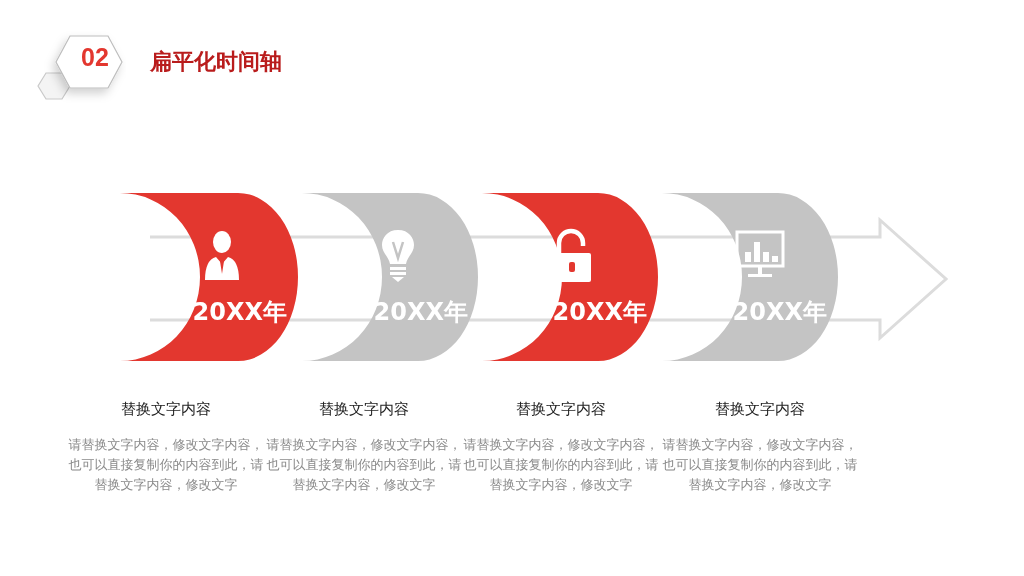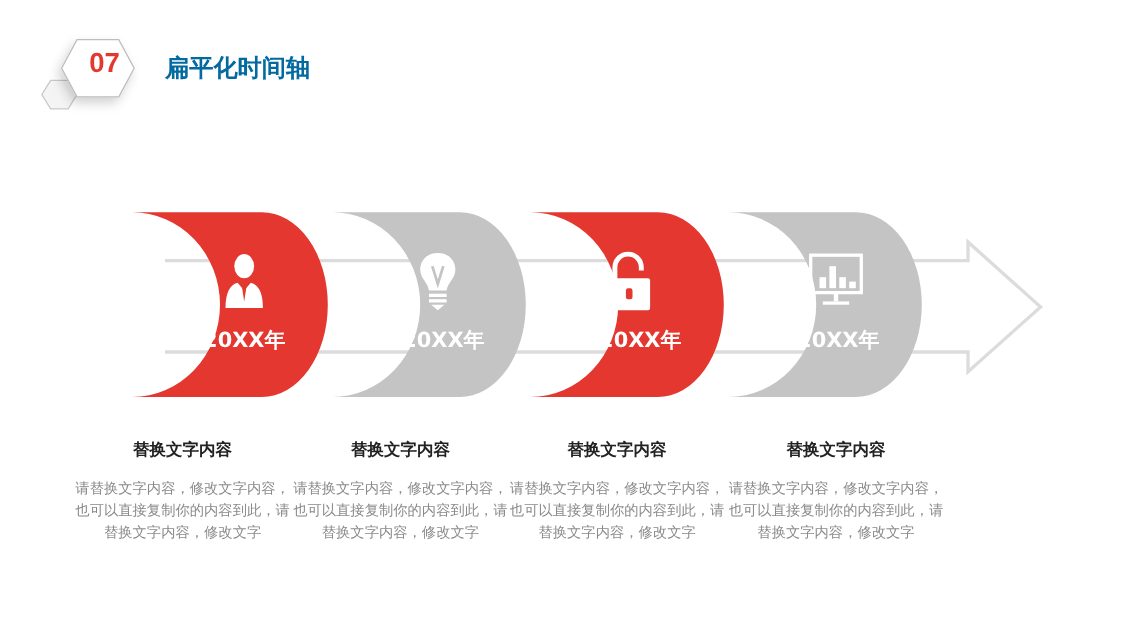--- a/index.html
+++ b/index.html
@@ -10,46 +10,46 @@
     }
     .badge { position: absolute; left: 36px; top: 30px; width: 90px; height: 80px; }
     .badge svg { position: absolute; left: 0; top: 0; }
     .badge-num {
       position: absolute; left: 24px; top: 13px; width: 70px; text-align: center;
       color: #e3372f; font-size: 25px; font-weight: bold; letter-spacing: 0px;
       font-family: "Liberation Sans", sans-serif;
     }
     .page-title {
       position: absolute; left: 150px; top: 47px;
-      font-size: 22px; font-weight: bold; color: #0369a1;
+      font-size: 22px; font-weight: bold; color: #b91c1c;
     }
     .diagram { position: absolute; left: 0; top: 0; width: 1024px; height: 576px; }
     .step-year {
-      position: absolute; width: 130px; text-align: center;
-      color: #ffffff; font-size: 19px; font-weight: bold; top: 296px;
+      position: absolute; width: 130px; text-align: right;
+      color: #ffffff; font-size: 24px; font-weight: bold; top: 296px;
     }
     .step-icon { position: absolute; top: 228px; width: 60px; height: 56px; }
     .step-text { position: absolute; top: 400px; width: 200px; text-align: center; }
-    .step-title { font-size: 15px; font-weight: bold; color: #222222; margin-bottom: 16px; }
+    .step-title { font-size: 15px; font-weight: normal; color: #222222; margin-bottom: 16px; }
     .step-desc { font-size: 13px; color: #8a8a8a; line-height: 20px; }
   </style>
 </head>
 <body>
 
 <div class="badge">
   <svg width="90" height="80" viewBox="0 0 90 80">
     <defs>
       <filter id="sh" x="-40%" y="-40%" width="180%" height="180%">
         <feDropShadow dx="-3" dy="5" stdDeviation="5" flood-color="#000" flood-opacity="0.18"></feDropShadow>
       </filter>
     </defs>
     <polygon points="2,56 10,43 26,43 34,56 26,69 10,69" fill="#f4f4f4" stroke="#c9c9c9" stroke-width="1.2"></polygon>
     <polygon points="20,32 34,6 72,6 86,32 72,58 34,58" fill="#ffffff" stroke="#bdbdbd" stroke-width="1.2" filter="url(#sh)"></polygon>
   </svg>
-  <div class="badge-num">07</div>
+  <div class="badge-num">02</div>
 </div>
 <div class="page-title">扁平化时间轴</div>
 
 <svg class="diagram" width="1024" height="576" viewBox="0 0 1024 576">
 
   <path d="M150,237 L880,237 L880,220 L946,279 L880,338 L880,320 L150,320" fill="#ffffff" stroke="#dcdcdc" stroke-width="3" stroke-linejoin="miter"></path>
 
   <path d="M662,193 L778,193 A60,84 0 0 1 778,361 L662,361 A80,84 0 0 0 662,193 Z" fill="#c4c4c4"></path>
 
   <path d="M482,193 L598,193 A60,84 0 0 1 598,361 L482,361 A80,84 0 0 0 482,193 Z" fill="#e3372f"></path>

